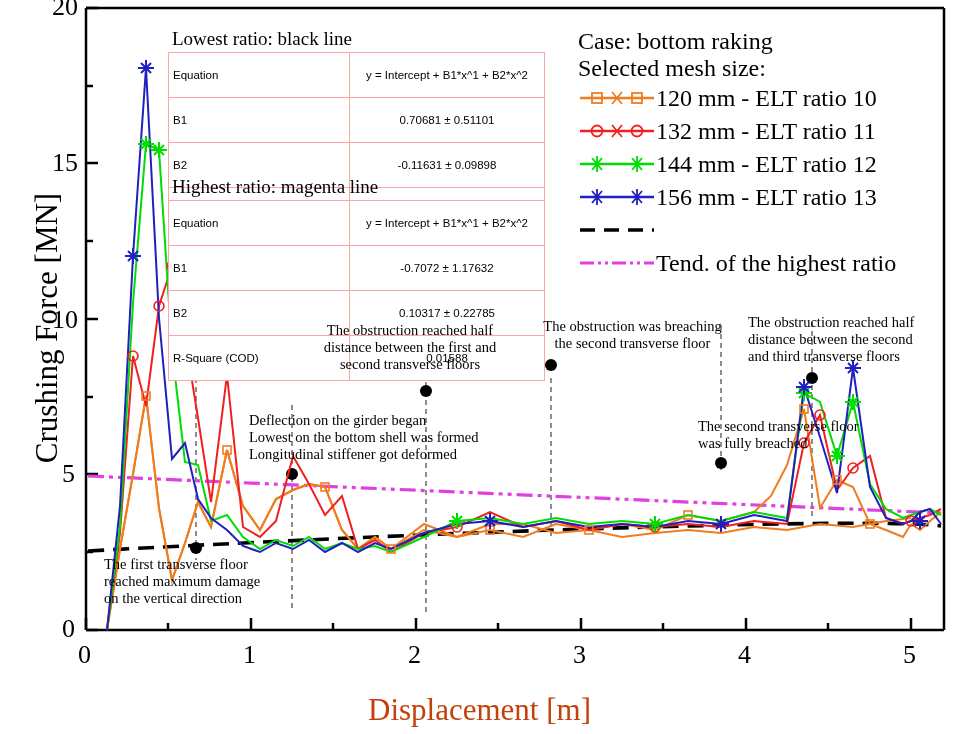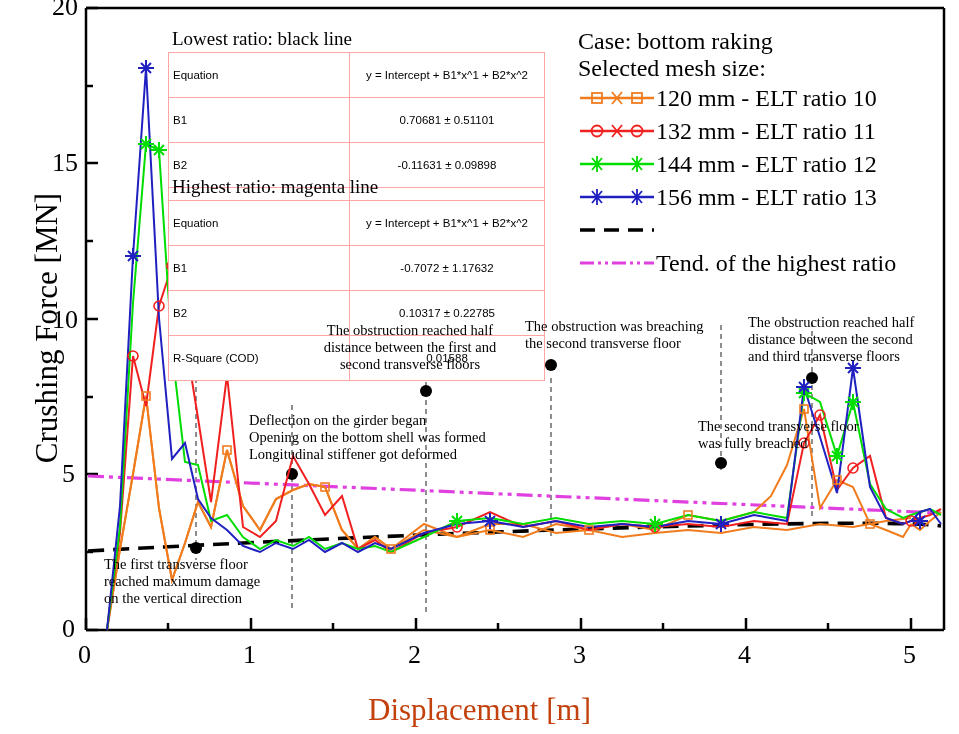--- a/index.html
+++ b/index.html
@@ -370,26 +370,26 @@
         <line x1="2" y1="15" x2="76" y2="15" stroke="#E040E0" stroke-width="3" stroke-dasharray="14,4,3,4,3,4"></line>
       </svg>
       <span class="legend-text">Tend. of the highest ratio</span>
     </div>
   </div>
 
   <div class="annot" style="left:104px; top:556px; width:200px;">The first transverse floor
 reached maximum damage
 on the vertical direction</div>
   <div class="annot" style="left:249px; top:412px; width:300px;">Deflection on the girder began
-Opening on the bottom shell was formed
+Lowest on the bottom shell was formed
 Longitudinal stiffener got deformed</div>
   <div class="annot" style="left:305px; top:322px; width:210px; text-align:center;">The obstruction reached half
 distance between the first and
 second transverse floors</div>
-  <div class="annot" style="left:525px; top:318px; width:215px; text-align:left;">The obstruction was breaching
+  <div class="annot" style="left:525px; top:318px; width:215px; text-align:center;">The obstruction was breaching
 the second transverse floor</div>
   <div class="annot" style="left:698px; top:418px; width:200px;">The second transverse floor
 was fully breached</div>
   <div class="annot" style="left:748px; top:314px; width:198px;">The obstruction reached half
 distance between the second
 and third transverse floors</div>
 
 </div>
 
 </body></html>

